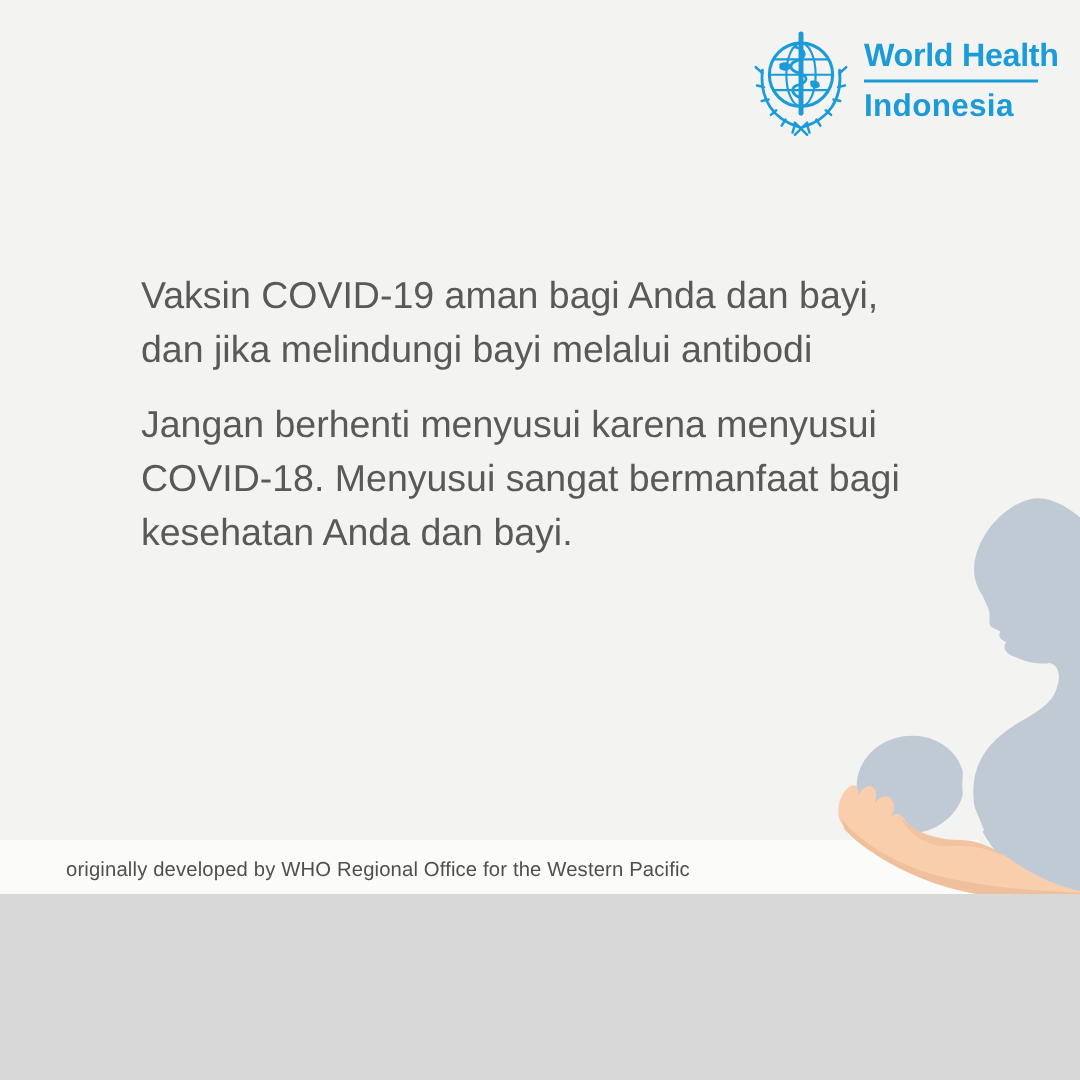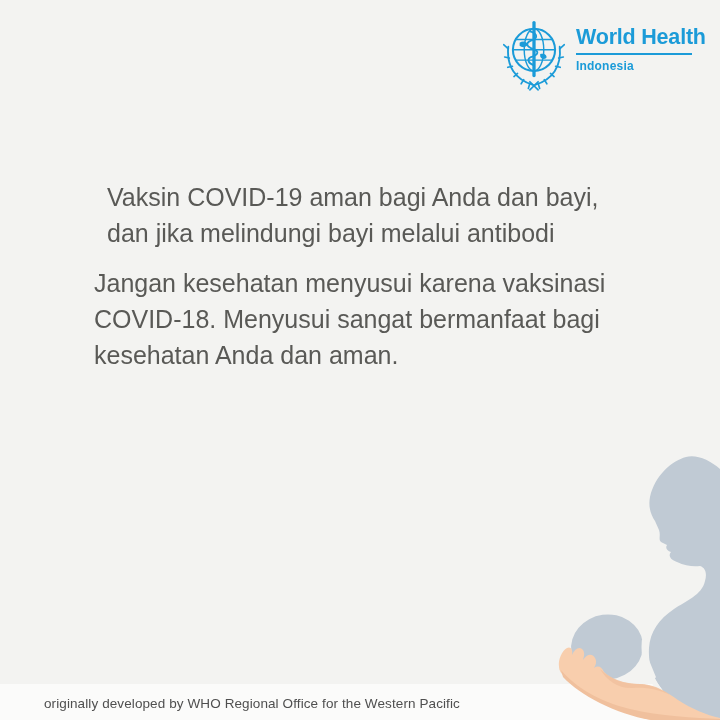--- a/index.html
+++ b/index.html
@@ -1,18 +1,18 @@
 <!DOCTYPE html>
 <html><head>
 <meta charset="utf-8">
 <style>
   html,body{margin:0;padding:0;background:#d8d8d8;}
   .card{
     position:relative;
-    width:720px;height:720px;
+    width:720px;height:596px;
     margin:0 auto;
     background:#f3f3f1;
     overflow:hidden;
     font-family:"Liberation Sans","DejaVu Sans",sans-serif;
   }
   
   .logo{
     position:absolute; top:20px; left:503px;
     display:flex; align-items:flex-start;
   }
@@ -21,36 +21,36 @@
   .org-line{
     color:#1b9bd8;
     font-size:21.5px; line-height:21px; font-weight:700;
     letter-spacing:-0.2px; white-space:nowrap;
   }
   .logo-rule{
     height:2px; background:#1b9bd8; border:none;
     margin:5px 0 4px 0; width:116px;
   }
   .country{
-    color:#1b9bd8; font-size:12px; font-weight:700;
+    color:#1b9bd8; font-size:21px; font-weight:700;
     letter-spacing:0.2px;
   }
   
   .content{
     position:absolute; left:94px; top:166px; width:530px;
   }
   .heading{
     font-size:28px; line-height:40px; font-weight:700;
     color:#4a4a46; margin:0;
   }
   .para{
     font-size:25px; line-height:36px; font-weight:400;
     color:#595956; margin:14px 0 0 0;
   }
-  .para.first{margin-top:13px;margin-left:13px;}
+  .para.first{margin-top:13px;}
   
   .illustration{
     position:absolute; right:0; bottom:0;
     width:165px; height:265px; z-index:2;
   }
   
   .footer-bar{
     position:absolute; left:0; bottom:0;
     width:720px; height:36px;
     background:#fbfbfa; z-index:1;
@@ -104,23 +104,23 @@
       <span class="country">Indonesia</span>
     </div>
   </div>
 
   <div class="content">
     <p class="para first">
       <span>Vaksin COVID-19 aman bagi Anda dan bayi,</span><br>
       <span>dan jika melindungi bayi melalui antibodi</span><br>
     </p>
     <p class="para">
-      <span>Jangan kesehatan menyusui karena vaksinasi</span><br>
+      <span>Jangan berhenti menyusui karena menyusui</span><br>
       <span>COVID-18. Menyusui sangat bermanfaat bagi</span><br>
-      <span>kesehatan Anda dan aman.</span>
+      <span>kesehatan Anda dan bayi.</span>
     </p>
   </div>
 
   <div class="footer-bar"></div>
 
   <svg class="illustration" viewBox="0 0 165 265" aria-hidden="true">
 
     <path fill="#c0cad4" d="
       M 131 2
       C 117 6, 100 20, 95 42

